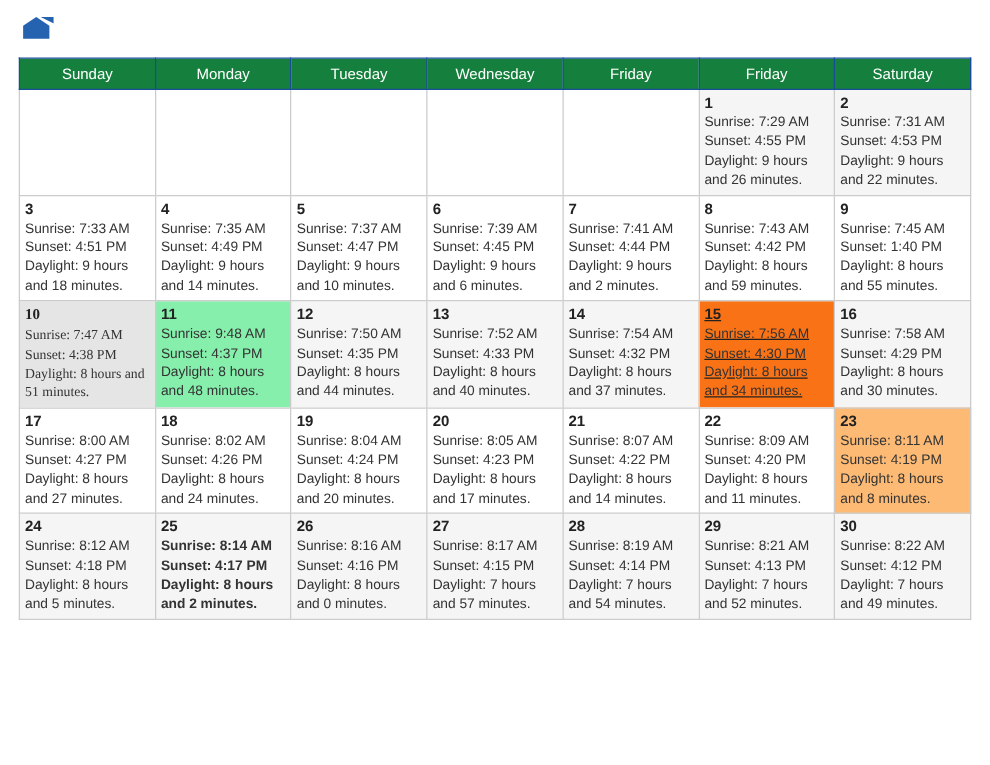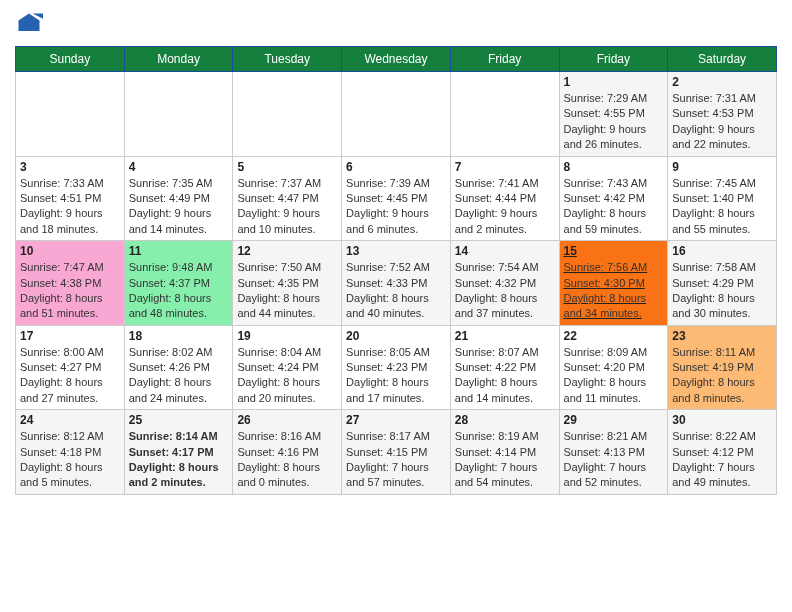--- a/index.html
+++ b/index.html
@@ -193,21 +193,21 @@
 Daylight: 8 hours and 59 minutes.</div>
           </td>
           <td style="background: rgb(255, 255, 255);">
             <span class="day-number">9</span>
             <div class="day-info" style="white-space: pre-line;">Sunrise: 7:45 AM
 Sunset: 1:40 PM
 Daylight: 8 hours and 55 minutes.</div>
           </td>
         </tr>
         <tr>
-          <td style="background: #f9a8d4;">
+          <td style="background: #e5e5e5; font-family: Liberation Serif, serif;">
             <span class="day-number">10</span>
             <div class="day-info" style="white-space: pre-line;">Sunrise: 7:47 AM
 Sunset: 4:38 PM
 Daylight: 8 hours and 51 minutes.</div>
           </td>
           <td style="background: #86efac;">
             <span class="day-number">11</span>
             <div class="day-info" style="white-space: pre-line;">Sunrise: 9:48 AM
 Sunset: 4:37 PM
 Daylight: 8 hours and 48 minutes.</div>

